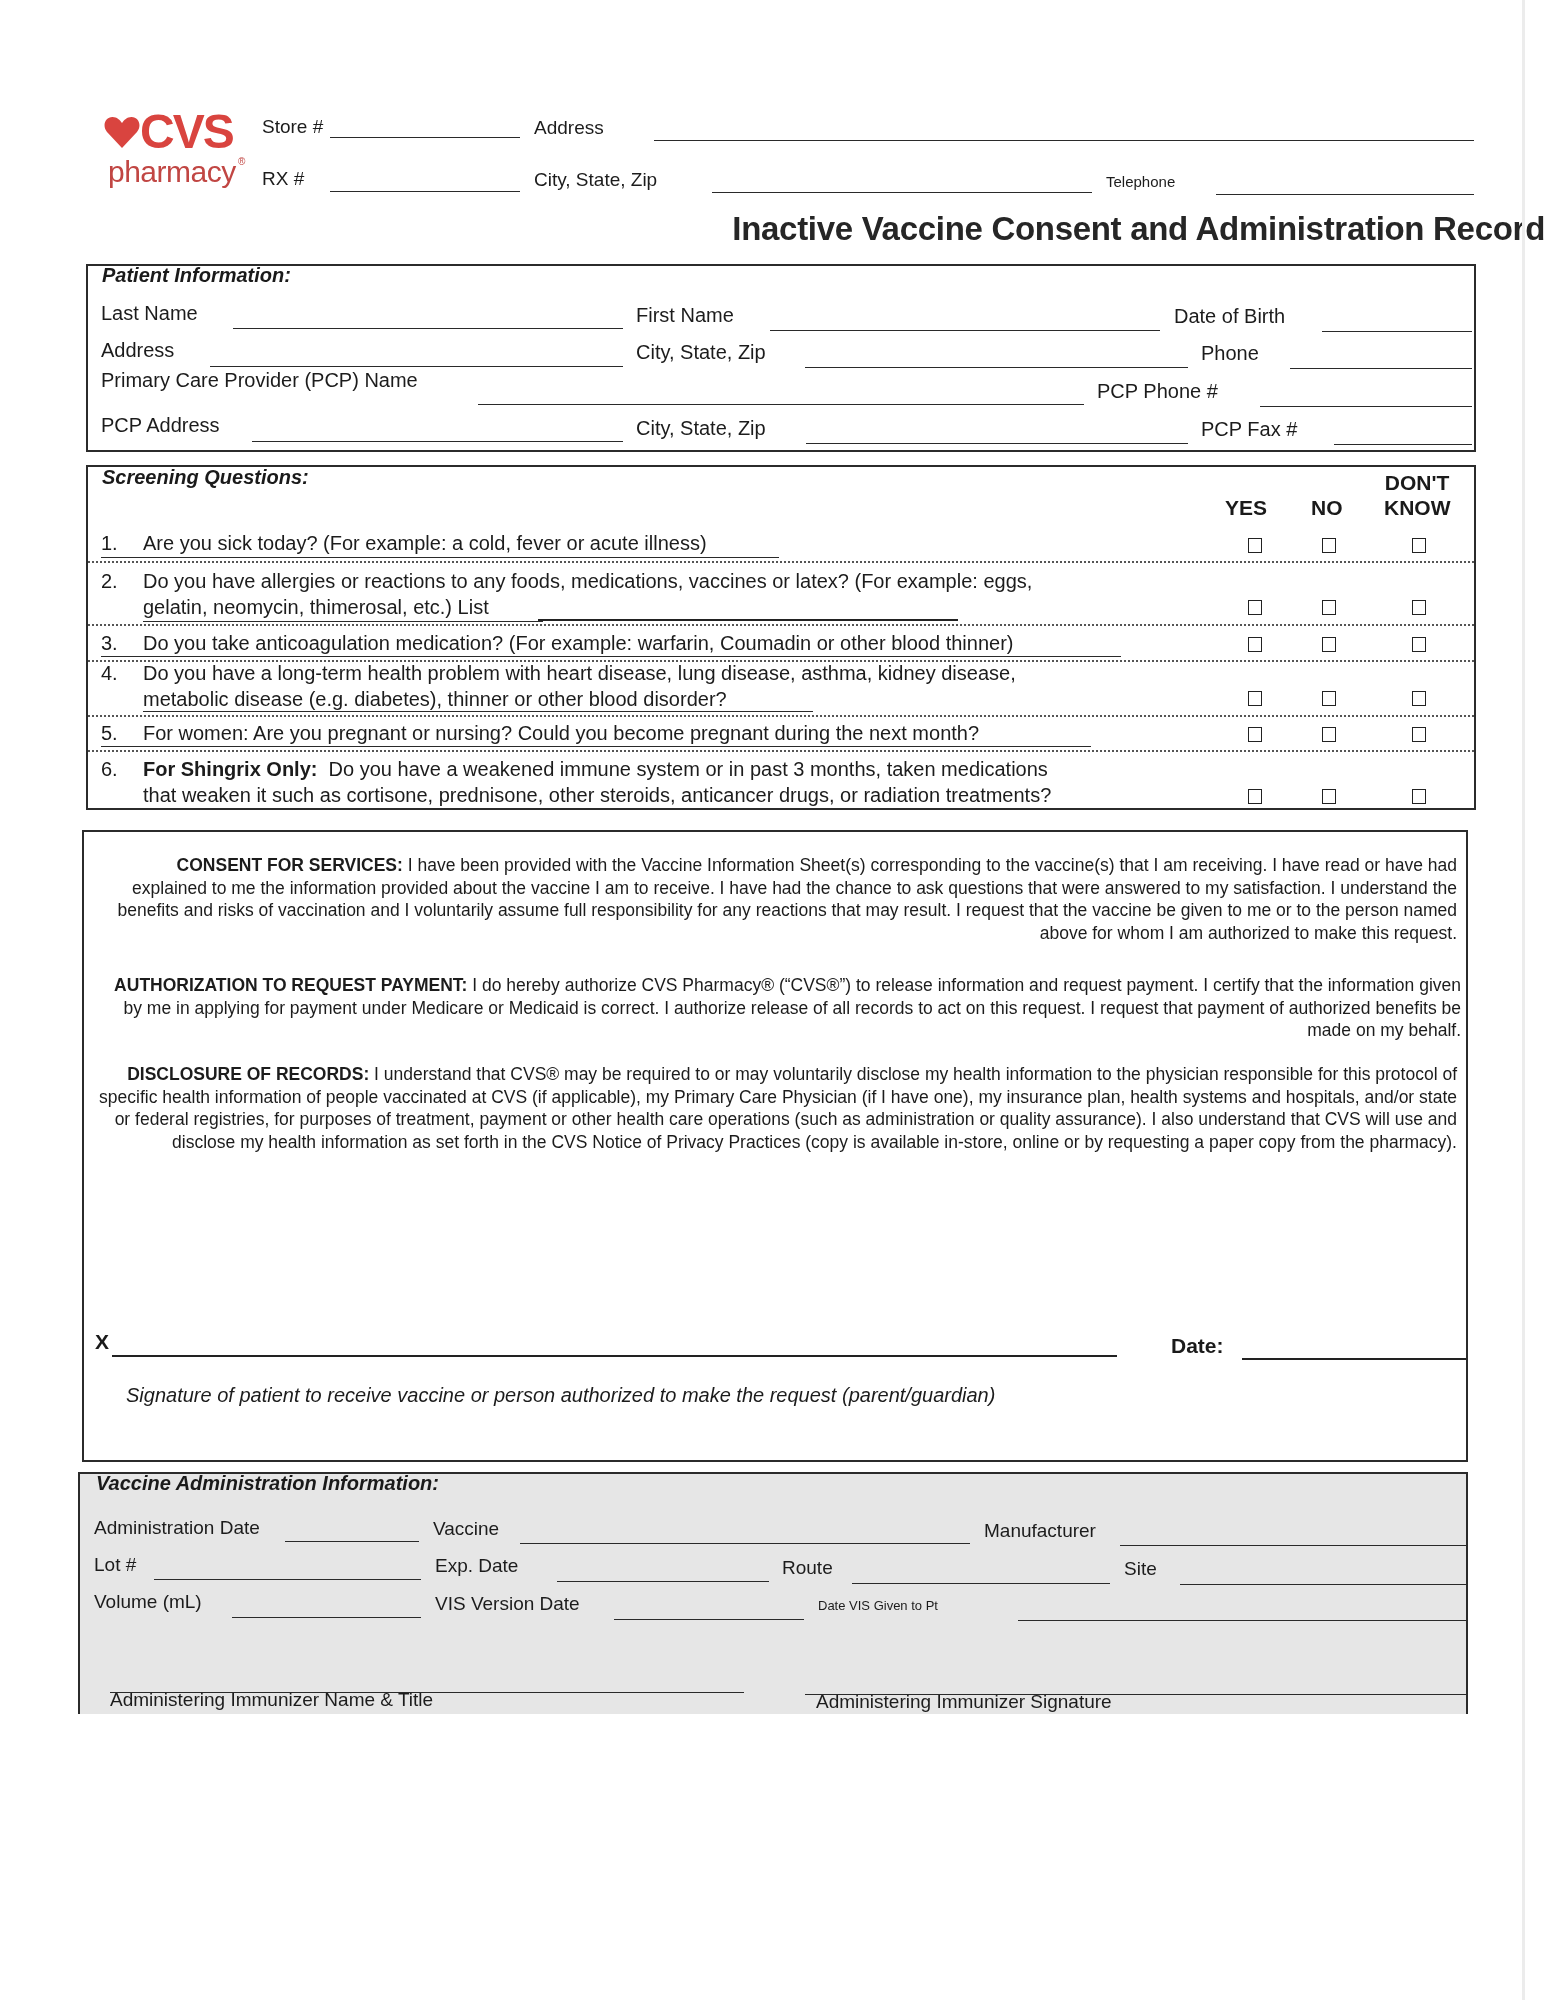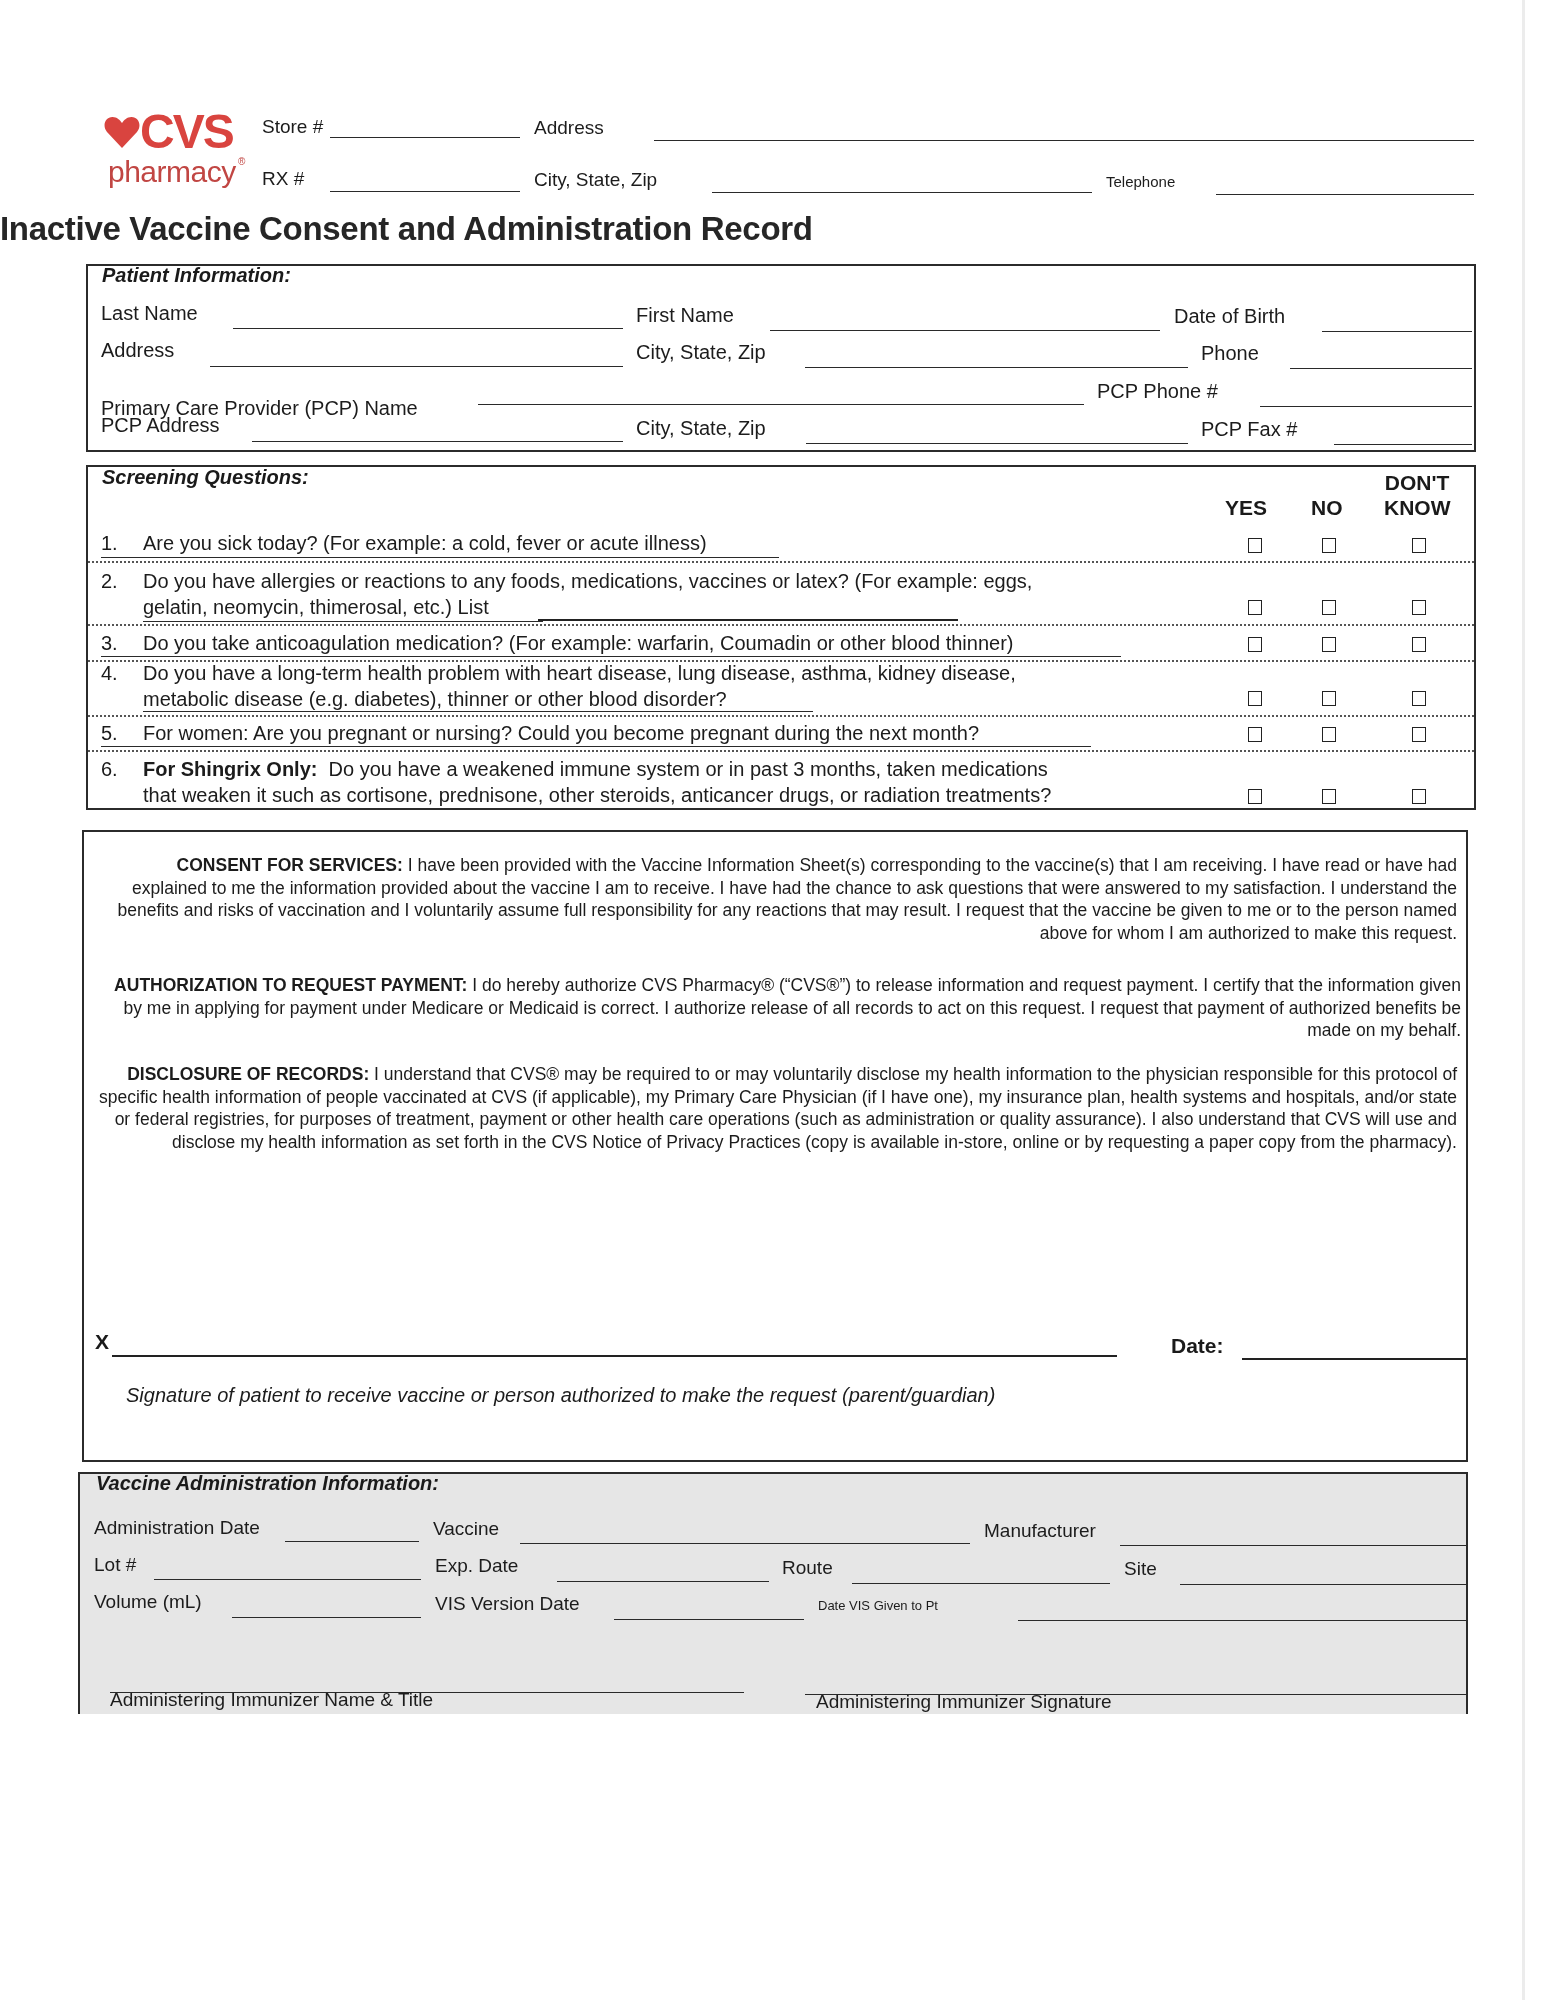--- a/index.html
+++ b/index.html
@@ -41,40 +41,40 @@
 <span class="lbl" style="left:262px; top:167px; font-size:19px;">RX #</span>
 <input class="fieldline" style="left: 330px; top: 169px; width: 190px;" value="">
 
 <span class="lbl" style="left:534px; top:116px; font-size:19px;">Address</span>
 <input class="fieldline" style="left: 654px; top: 118px; width: 820px;" value="">
 <span class="lbl" style="left:534px; top:168px; font-size:19px;">City, State, Zip</span>
 <input class="fieldline" style="left: 712px; top: 170px; width: 380px;" value="">
 <span class="lbl" style="left:1106px; top:170px; font-size:15px;">Telephone</span>
 <input class="fieldline" style="left: 1216px; top: 172px; width: 258px;" value="">
 
-<div class="abs" style="left:0; top:210px; width:1545px; text-align:left; font-size:33px; font-weight:bold; color:#262626; letter-spacing:-0.3px;">Inactive Vaccine Consent and Administration Record</div>
+<div class="abs" style="left:0; top:210px; width:1545px; text-align:right; font-size:33px; font-weight:bold; color:#262626; letter-spacing:-0.3px;">Inactive Vaccine Consent and Administration Record</div>
 
 <div class="box" style="left:86px; top:264px; width:1390px; height:188px;"></div>
 <span class="sectitle" style="left:102px; top:264px;">Patient Information:</span>
 
 <span class="lbl" style="left:101px; top:301px;">Last Name</span>
 <input class="fieldline" style="left: 233px; top: 306px; width: 390px;" value="">
 <span class="lbl" style="left:636px; top:303px;">First Name</span>
 <input class="fieldline" style="left: 770px; top: 308px; width: 390px;" value="">
 <span class="lbl" style="left:1174px; top:304px;">Date of Birth</span>
 <input class="fieldline" style="left: 1322px; top: 309px; width: 150px;" value="">
 
 <span class="lbl" style="left:101px; top:338px;">Address</span>
 <input class="fieldline" style="left: 210px; top: 344px; width: 413px;" value="">
 <span class="lbl" style="left:636px; top:340px;">City, State, Zip</span>
 <input class="fieldline" style="left: 805px; top: 345px; width: 383px;" value="">
 <span class="lbl" style="left:1201px; top:341px;">Phone</span>
 <input class="fieldline" style="left: 1290px; top: 346px; width: 182px;" value="">
 
-<span class="lbl" style="left:101px; top:396px;">Primary Care Provider (PCP) Name</span>
+<span class="lbl" style="left:101px; top:368px;">Primary Care Provider (PCP) Name</span>
 <input class="fieldline" style="left: 478px; top: 382px; width: 606px;" value="">
 <span class="lbl" style="left:1097px; top:379px;">PCP Phone #</span>
 <input class="fieldline" style="left: 1260px; top: 384px; width: 212px;" value="">
 
 <span class="lbl" style="left:101px; top:413px;">PCP Address</span>
 <input class="fieldline" style="left: 252px; top: 419px; width: 371px;" value="">
 <span class="lbl" style="left:636px; top:416px;">City, State, Zip</span>
 <input class="fieldline" style="left: 806px; top: 421px; width: 382px;" value="">
 <span class="lbl" style="left:1201px; top:417px;">PCP Fax  #</span>
 <input class="fieldline" style="left: 1334px; top: 422px; width: 138px;" value="">

